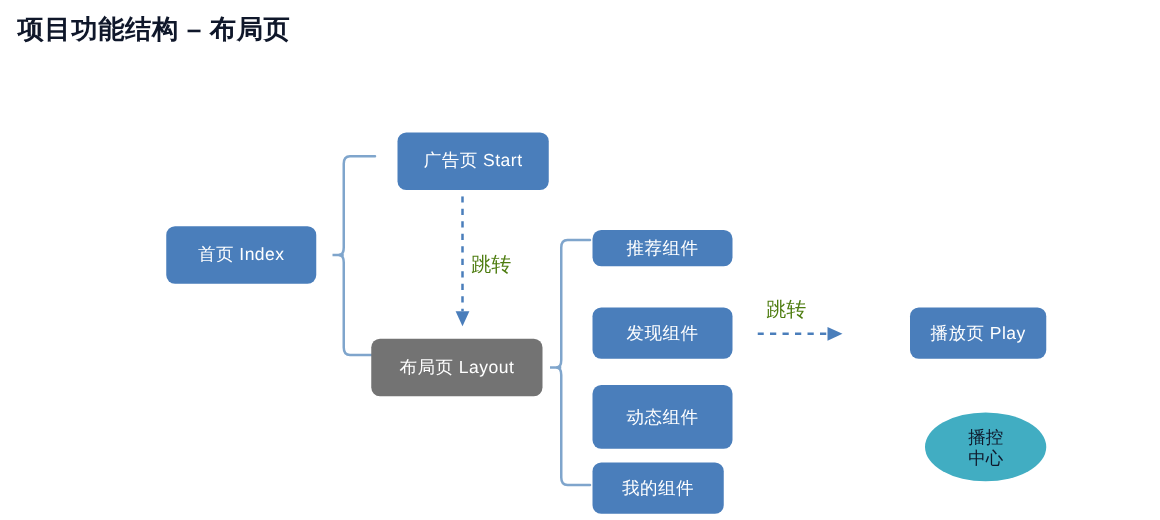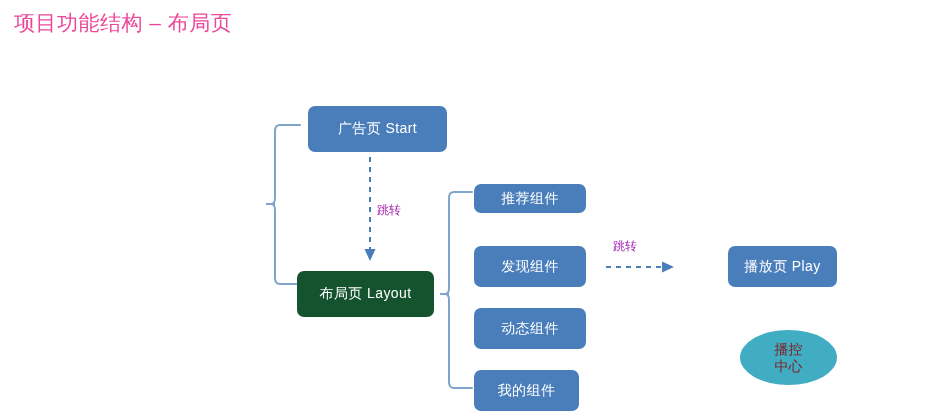--- a/index.html
+++ b/index.html
@@ -17,68 +17,68 @@
     background: #ffffff;
     overflow: hidden;
   }
 
   
   #page-title {
     position: absolute;
     left: 14px;
     top: 9px;
     font-size: 21px;
-    font-weight: 400;
-    color: #ec4899;
+    font-weight: 700;
+    color: #0f172a;
     letter-spacing: 0.5px;
     white-space: nowrap;
   }
 
   
   .node {
     position: absolute;
     display: flex;
     align-items: center;
     justify-content: center;
     border-radius: 7px;
     color: #ffffff;
     font-size: 14px;
     font-weight: 400;
     letter-spacing: 0.4px;
     white-space: nowrap;
     box-sizing: border-box;
   }
   .node.blue   { background: #4a7ebb; }
-  .node.orange { background: #14532d; }
+  .node.orange { background: #737373; }
 
   
   .ellipse {
     position: absolute;
     display: flex;
     align-items: center;
     justify-content: center;
     text-align: center;
     border-radius: 50%;
     background: #41adc2;
-    color: #7f1d1d;
+    color: #0f172a;
     font-size: 14px;
     line-height: 1.15;
     box-sizing: border-box;
   }
 
   
   .bracket { position: absolute; }
 
   
   .connector { position: absolute; }
 
   .edge-label {
     position: absolute;
-    font-size: 12px;
-    color: #a21caf;
+    font-size: 16px;
+    color: #4d7c0f;
     white-space: nowrap;
   }
 
   
   #watermark {
     position: absolute;
     right: 8px;
     bottom: 4px;
     display: flex;
     align-items: center;
@@ -120,30 +120,31 @@
     <polygon points="12,104 6.5,92 17.5,92" fill="#4a7ebb"></polygon>
   </svg>
   <div class="edge-label" style="left:377px; top:202px;">跳转</div>
 
   <svg class="connector" style="left:606px; top:258px;" width="72" height="18">
     <line x1="0" y1="9" x2="56" y2="9" stroke="#4a7ebb" stroke-width="2" stroke-dasharray="5,5"></line>
     <polygon points="68,9 56,3.5 56,14.5" fill="#4a7ebb"></polygon>
   </svg>
   <div class="edge-label" style="left:613px; top:238px;">跳转</div>
 
+  <div class="node blue" style="left:133px; top:181px; width:120px; height:46px;">首页 Index</div>
 
-  <div class="node blue" style="left:308px; top:106px; width:139px; height:46px;text-align:right;">广告页 Start</div>
+  <div class="node blue" style="left:318px; top:106px; width:121px; height:46px;text-align:right;">广告页 Start</div>
 
   <div class="node orange" style="left:297px; top:271px; width:137px; height:46px;">布局页 Layout</div>
 
   <div class="node blue" style="left:474px; top:184px; width:112px; height:29px;">推荐组件</div>
 
   <div class="node blue" style="left:474px; top:246px; width:112px; height:41px;">发现组件</div>
 
-  <div class="node blue" style="left:474px; top:308px; width:112px; height:41px;">动态组件</div>
+  <div class="node blue" style="left:474px; top:308px; width:112px; height:51px;">动态组件</div>
 
   <div class="node blue" style="left:474px; top:370px; width:105px; height:41px;">我的组件</div>
 
   <div class="node blue" style="left:684px; top:246px; width:109px; height:41px;margin-left:44px;">播放页 Play</div>
 
   <div class="ellipse" style="left:740px; top:330px; width:97px; height:55px;">
     <div>
       <div>播控</div>
       <div>中心</div>
     </div>

